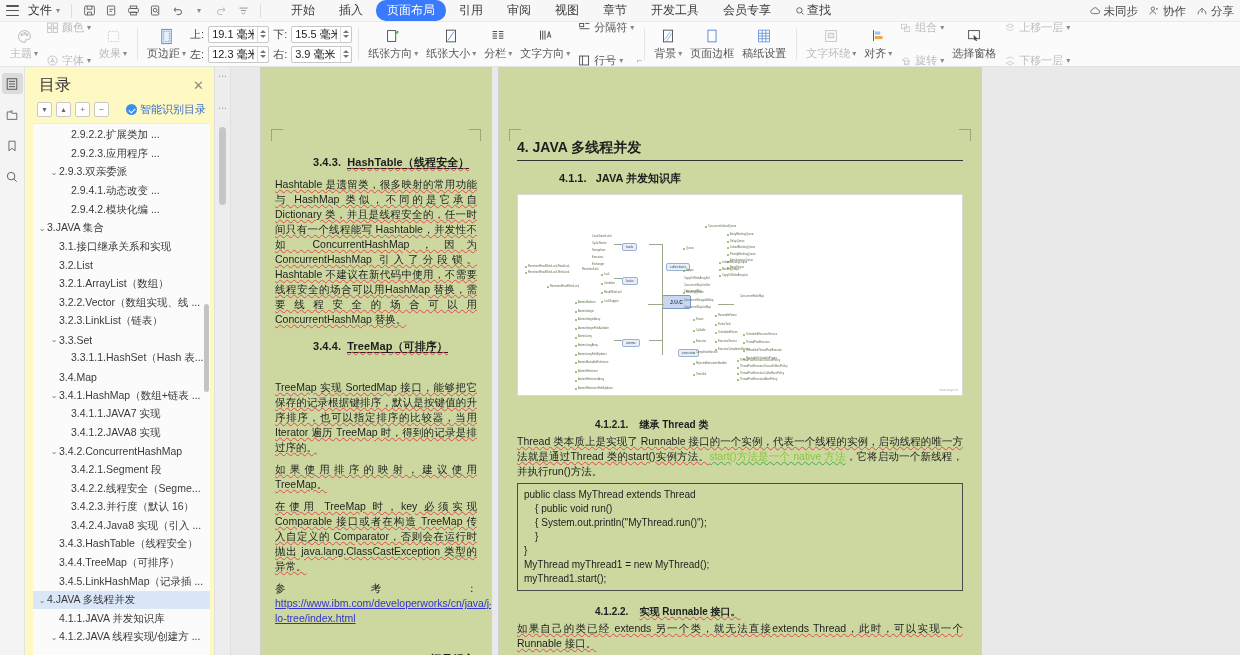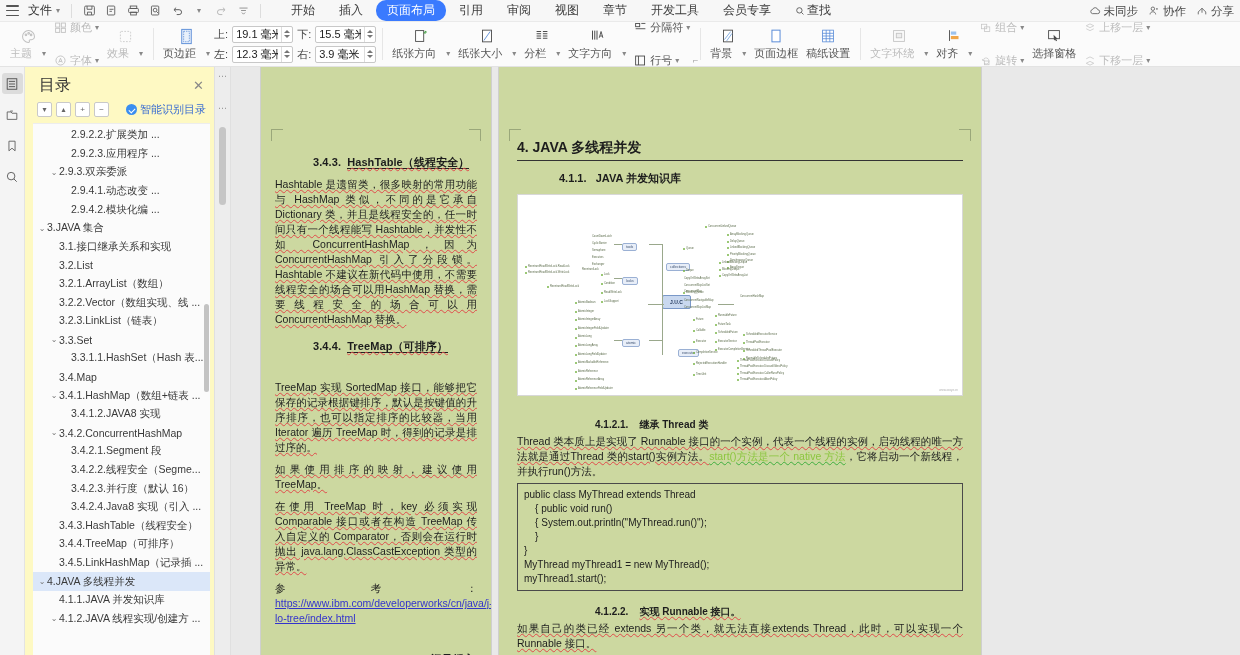--- a/index.html
+++ b/index.html
@@ -43,21 +43,21 @@
     display: flex; align-items: stretch; flex: 0 0 45px; position: relative; overflow: hidden;
   }
   .rgroup { display: flex; align-items: center; padding: 0 6px; position: relative; }
   .rgroup + .rgroup::before {
     content: ""; position: absolute; left: 0; top: 6px; bottom: 6px; width: 1px; background: #e6e6e6;
   }
   .rbtn { display: flex; flex-direction: column; align-items: center; justify-content: center;
           padding: 2px 4px; border-radius: 3px; min-width: 30px; color: #555; }
   .rbtn.dis { color: #bbb; }
   .rbtn .lbl { font-size: 11px; margin-top: 1px; white-space: nowrap; display: flex;
-               align-items: center; gap: 10px; }
+               align-items: center; gap: 2px; }
   .rbtn .gi { height: 18px; display: flex; align-items: center; justify-content: center; }
   .rstack { display: flex; flex-direction: column; justify-content: flex-end; gap: 14px; }
   .rsm { display: flex; align-items: center; gap: 3px; font-size: 11px; color: #555;
          padding: 2px 4px; border-radius: 3px; white-space: nowrap; }
   .rsm.dis { color: #bbb; }
   .margins { display: flex; flex-direction: column; gap: 3px; justify-content: center; }
   .mrow { display: flex; align-items: center; gap: 4px; }
   .mlabel { font-size: 11px; color: #444; }
   .spin { display: flex; align-items: center; border: 1px solid #c8c8c8; background: #fff;
           height: 17px; border-radius: 2px; }
@@ -654,20 +654,24 @@
             <span class="chev" style="margin-left: 28px;"></span>
             <span class="nav-txt">3.3.1.1.HashSet（Hash 表...</span>
           </div>
           <div class="nav-item">
             <span class="chev" style="margin-left: 16px;"></span>
             <span class="nav-txt">3.4.Map</span>
           </div>
           <div class="nav-item">
             <span class="chev" style="margin-left: 16px;">⌄</span>
             <span class="nav-txt">3.4.1.HashMap（数组+链表 ...</span>
+          </div>
+          <div class="nav-item">
+            <span class="chev" style="margin-left: 28px;"></span>
+            <span class="nav-txt">3.4.1.1.JAVA7 实现</span>
           </div>
           <div class="nav-item">
             <span class="chev" style="margin-left: 28px;"></span>
             <span class="nav-txt">3.4.1.2.JAVA8 实现</span>
           </div>
           <div class="nav-item">
             <span class="chev" style="margin-left: 16px;">⌄</span>
             <span class="nav-txt">3.4.2.ConcurrentHashMap</span>
           </div>
           <div class="nav-item">

